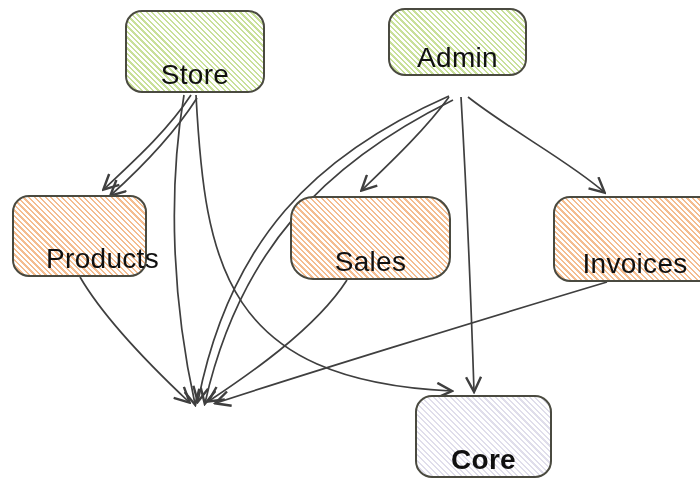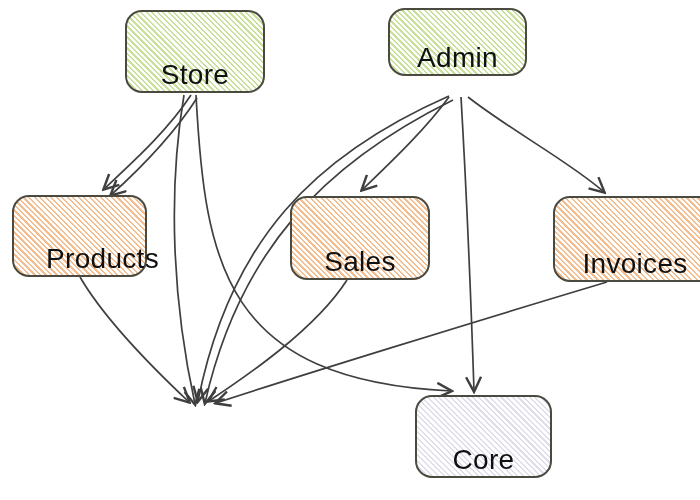--- a/index.html
+++ b/index.html
@@ -26,24 +26,24 @@
   .node-orange{
     background:repeating-linear-gradient(45deg,#ffffff 0px,#ffffff 2.3px,var(--orange-hatch,#f4bd90) 2.3px,var(--orange-hatch,#f4bd90) 3.9px);
   }
   .node-gray{
     background:repeating-linear-gradient(45deg,#ffffff 0px,#ffffff 2.5px,var(--gray-hatch,#e0deeb) 2.5px,var(--gray-hatch,#e0deeb) 4.0px);
   }
   
   #node-store   {left:125px;top:10px; width:140px;height:83px;}
   #node-admin   {left:388px;top:8px;  width:139px;height:68px;}
   #node-products{left:12px; top:195px;width:135px;height:82px;padding-left:46px;}
-  #node-sales   {left:290px;top:196px;width:140px;height:84px;}
+  #node-sales   {left:290px;top:196px;width:161px;height:84px;border-radius:23px;}
   #node-invoices{left:553px;top:196px;width:164px;height:86px;}
   #node-shared  {left:127px;top:408px;width:136px;height:82px;}
-  #node-core    {left:415px;top:395px;width:137px;height:83px;}
+  #node-core    {left:415px;top:395px;width:137px;height:83px;font-weight:bold;}
 </style>
 </head>
 <body>
 
 <div id="canvas">
 
   <svg class="edges" width="700" height="500" viewBox="0 0 700 500">
     <defs>
       <marker id="vee" viewBox="0 0 10 9" refX="8.5" refY="4.5" markerWidth="11" markerHeight="10" orient="auto-start-reverse">
         <path d="M1,0.5 L9,4.5 L1,8.5" fill="none" stroke="#3f3f3f" stroke-width="1.3"></path>

